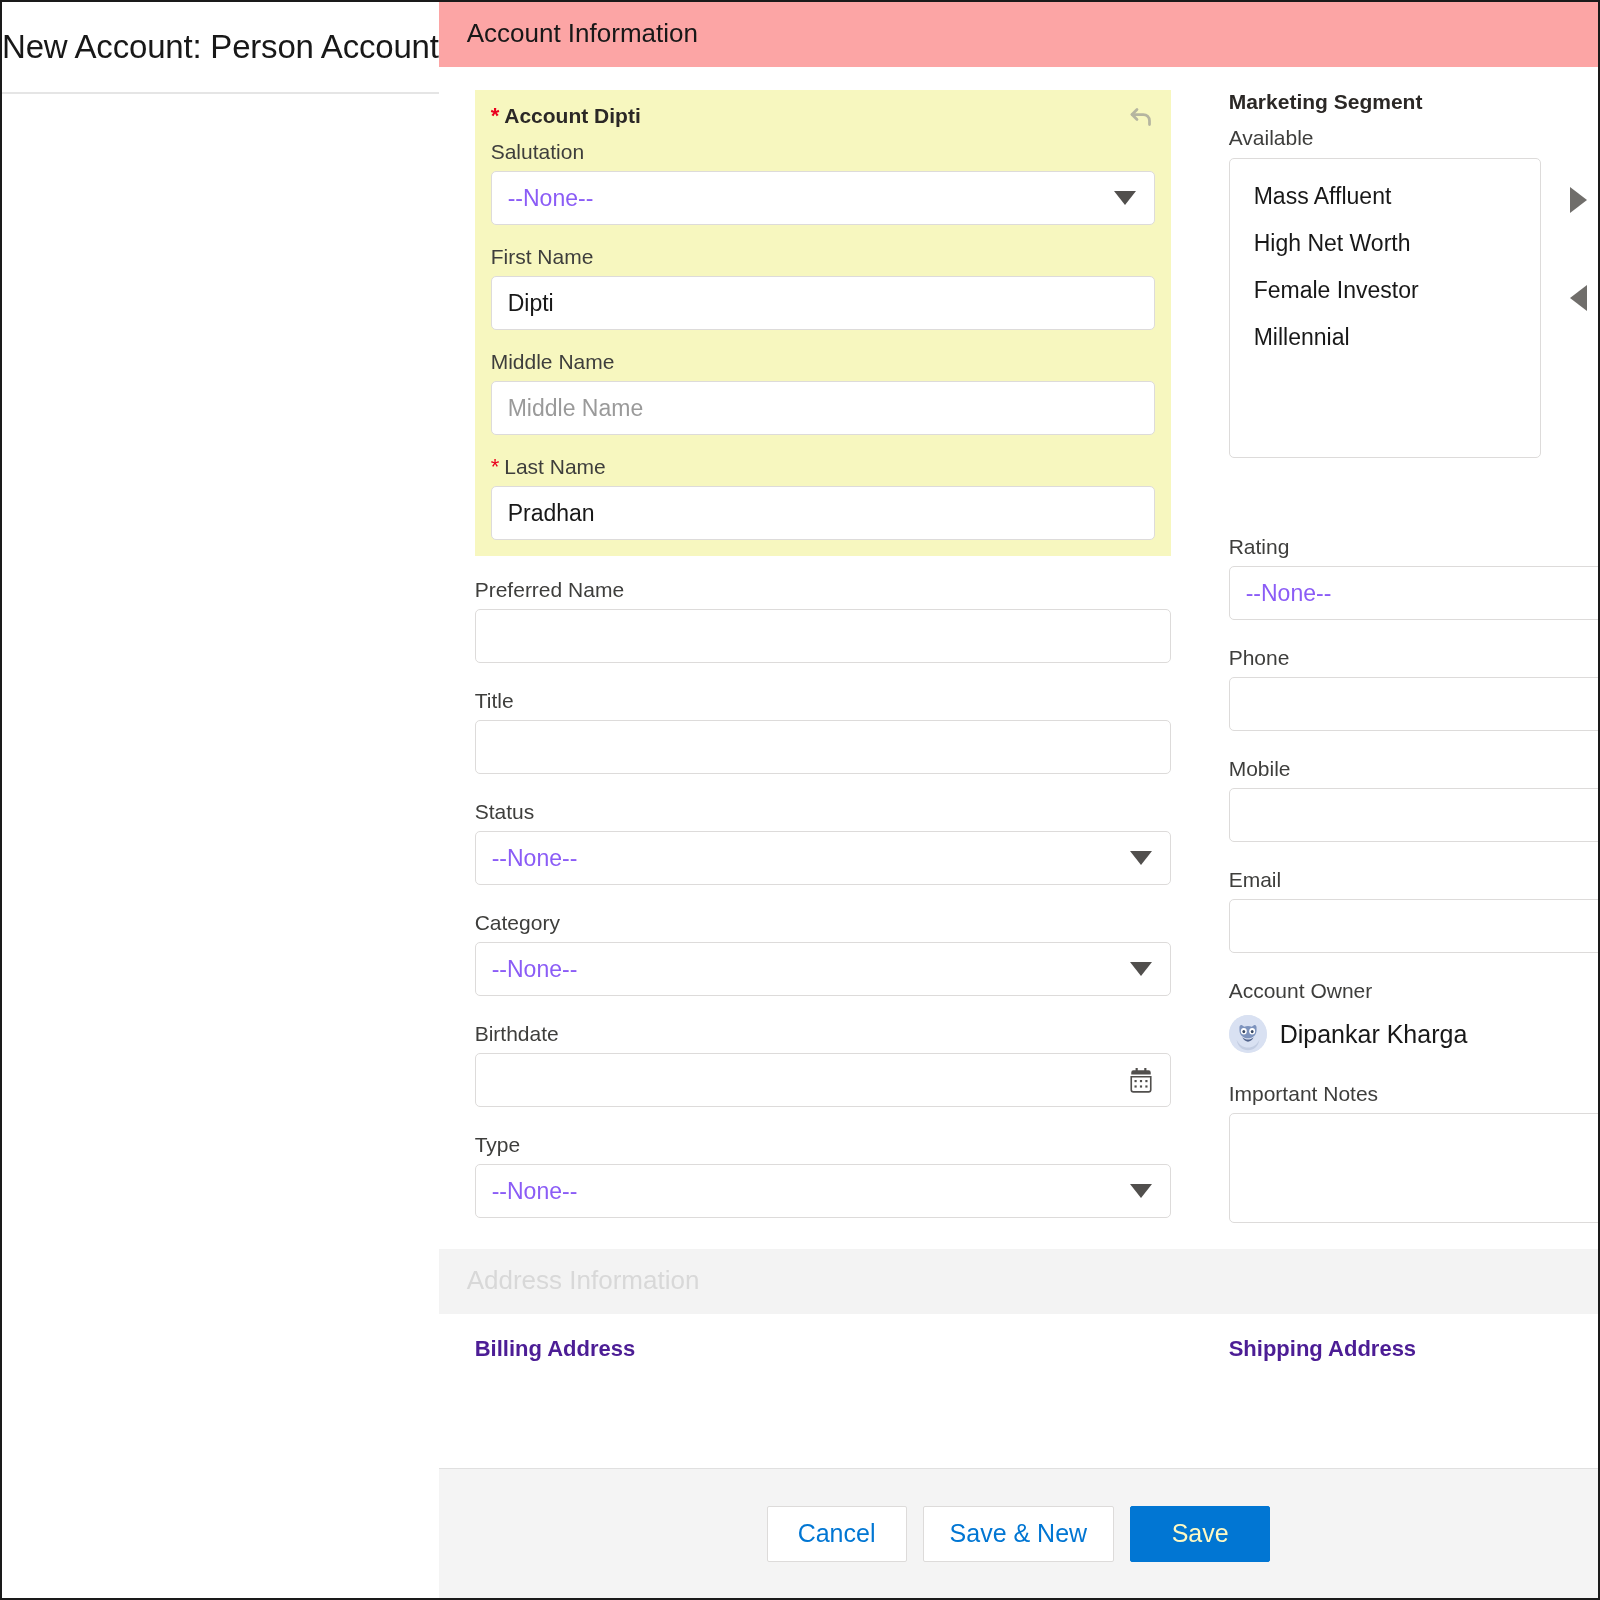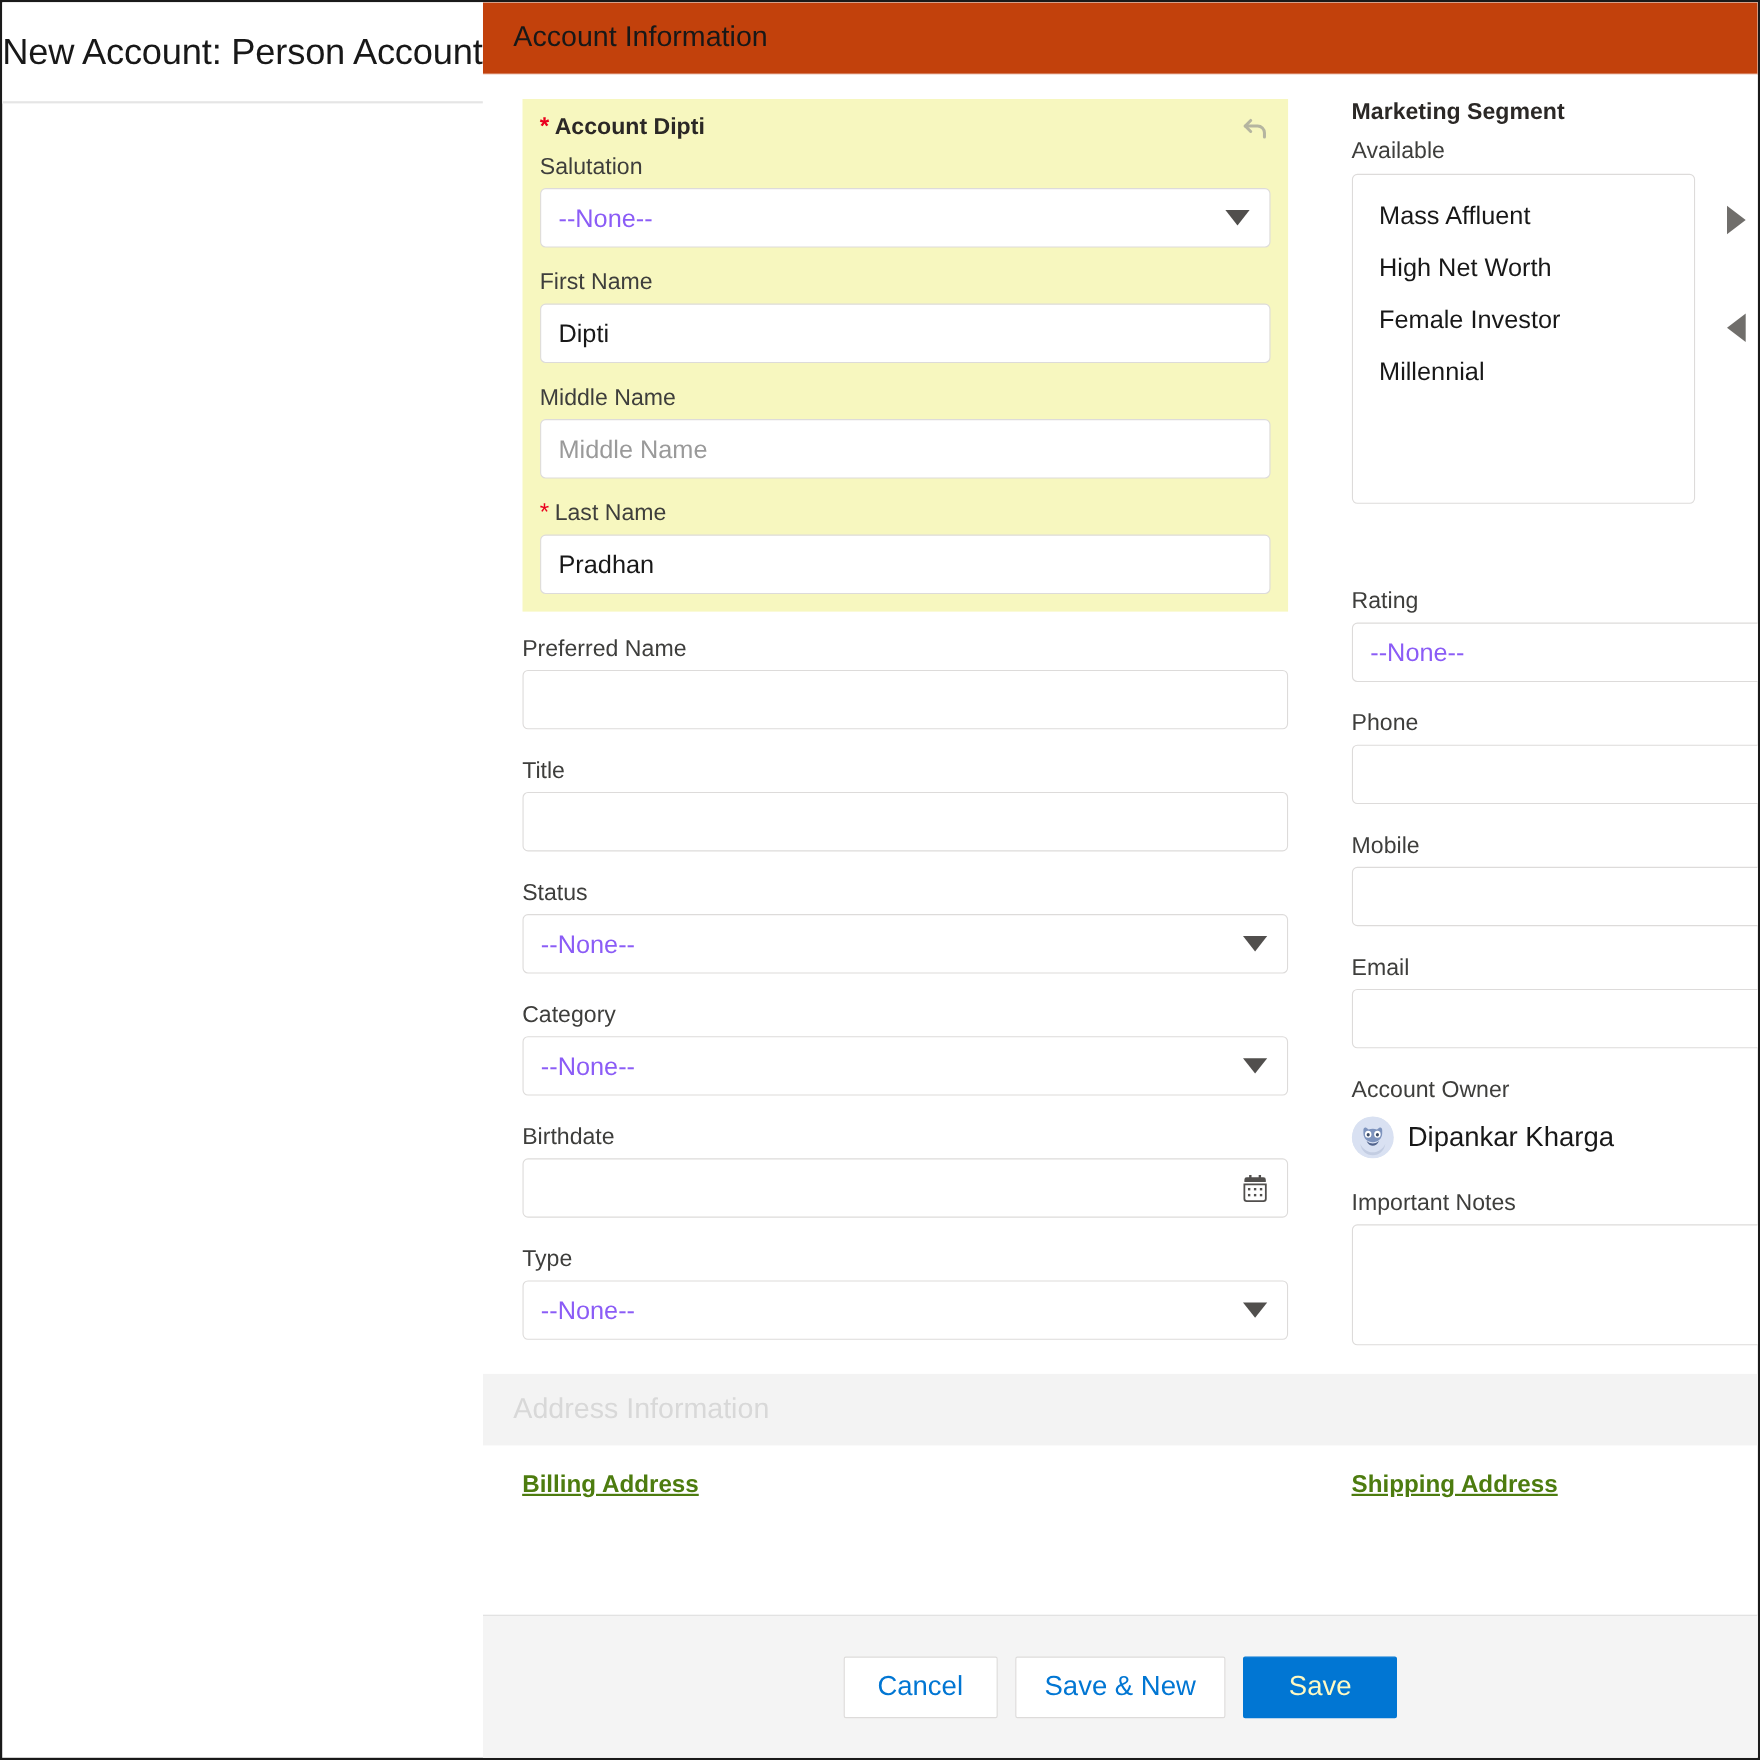--- a/index.html
+++ b/index.html
@@ -42,21 +42,21 @@
 
   
   .modal-body {
     flex: 1;
     position: relative;
     background: #ffffff;
     overflow: hidden;
   }
 
   .section-header {
-    background: #c2410c;
+    background: #fca5a5;
     padding: 16px 44px 18px 28px;
     border-bottom: 1px solid #ffffff;
   }
   .section-header-title {
     font-size: 26px;
     font-weight: 400;
     color: #181818;
   }
 
   .form-grid {
@@ -287,22 +287,21 @@
   .addr-row {
     display: flex;
     margin-top: 22px;
     gap: 58px;
   }
   .addr-col {
     width: 696px;
     flex: 0 0 696px;
     font-size: 22px;
     font-weight: bold;
-    color: #4d7c0f;
-    text-decoration: underline;
+    color: #4c1d95;
   }
 
   
   .modal-footer {
     position: absolute;
     left: 0;
     right: 0;
     bottom: 0;
     height: 130px;
     background: rgba(243,243,243,0.93);

